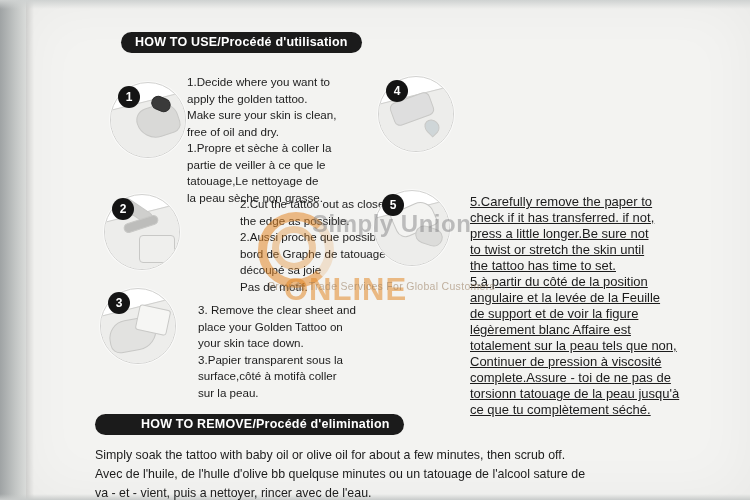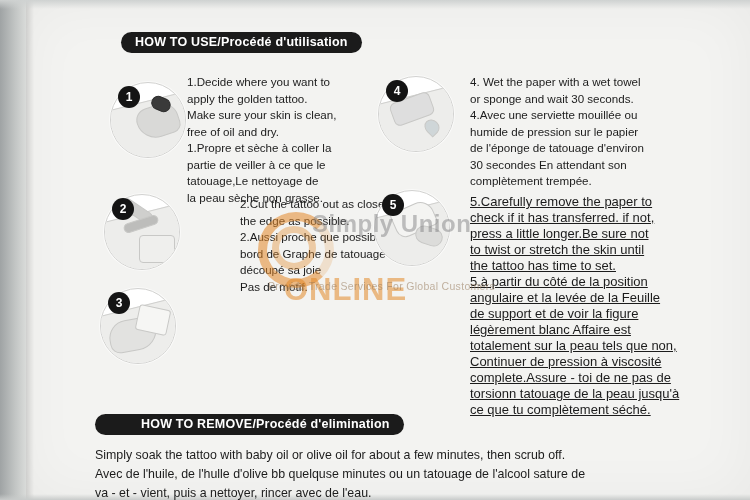--- a/index.html
+++ b/index.html
@@ -240,36 +240,35 @@
    Pas de motif.</div>
 
   <div class="ill" style="left:100px; top:288px;">
     <div class="skin"></div>
     <div class="hand" style="left:8px; top:30px; width:46px; height:30px; border-radius:18px 6px 20px 10px; transform:rotate(-10deg); background:#e2e2e0;"></div>
     <div class="hand" style="left:36px; top:18px; width:30px; height:24px; border-radius:3px; transform:rotate(12deg); background:#f6f6f4;"></div>
   </div>
   <div class="badge" style="left:108px; top:292px;">
     <span>3</span>
   </div>
+  <div class="txt" style="left:198px; top:302px; width:195px;">3. Remove the clear sheet and
+    place your Golden Tattoo on
+    your skin tace down.
+3.Papier transparent sous la
+   surface,côté à motifà coller
+   sur la peau.</div>
 
   <div class="ill" style="left:378px; top:76px;">
     <div class="skin"></div>
     <div class="hand" style="left:12px; top:20px; width:40px; height:22px; border-radius:6px; transform:rotate(-20deg); background:#dedede;"></div>
     <div class="hand" style="left:46px; top:42px; width:12px; height:14px; border-radius:50% 50% 50% 0; transform:rotate(-45deg); background:#cfd6d8;"></div>
   </div>
   <div class="badge" style="left:386px; top:80px;">
     <span>4</span>
   </div>
-  <div class="txt" style="left:470px; top:74px; width:215px;">4. Wet the paper with a wet towel
-    or sponge and wait 30 seconds.
-4.Avec une serviette mouillée ou
-   humide de pression sur le papier
-   de l'éponge de tatouage d'environ
-   30 secondes En attendant son
-   complètement trempée.</div>
 
   <div class="ill" style="left:374px; top:190px;">
     <div class="skin"></div>
     <div class="hand" style="left:18px; top:14px; width:40px; height:26px; border-radius:4px 14px 4px 10px; transform:rotate(-24deg); background:#f4f4f2;"></div>
     <div class="hand" style="left:40px; top:36px; width:26px; height:16px; border-radius:10px; transform:rotate(18deg); background:#dcdcda;"></div>
   </div>
   <div class="badge" style="left:382px; top:194px;">
     <span>5</span>
   </div>
   <div class="txt small" style="left:470px; top:194px; width:225px;">5.Carefully remove the paper to

